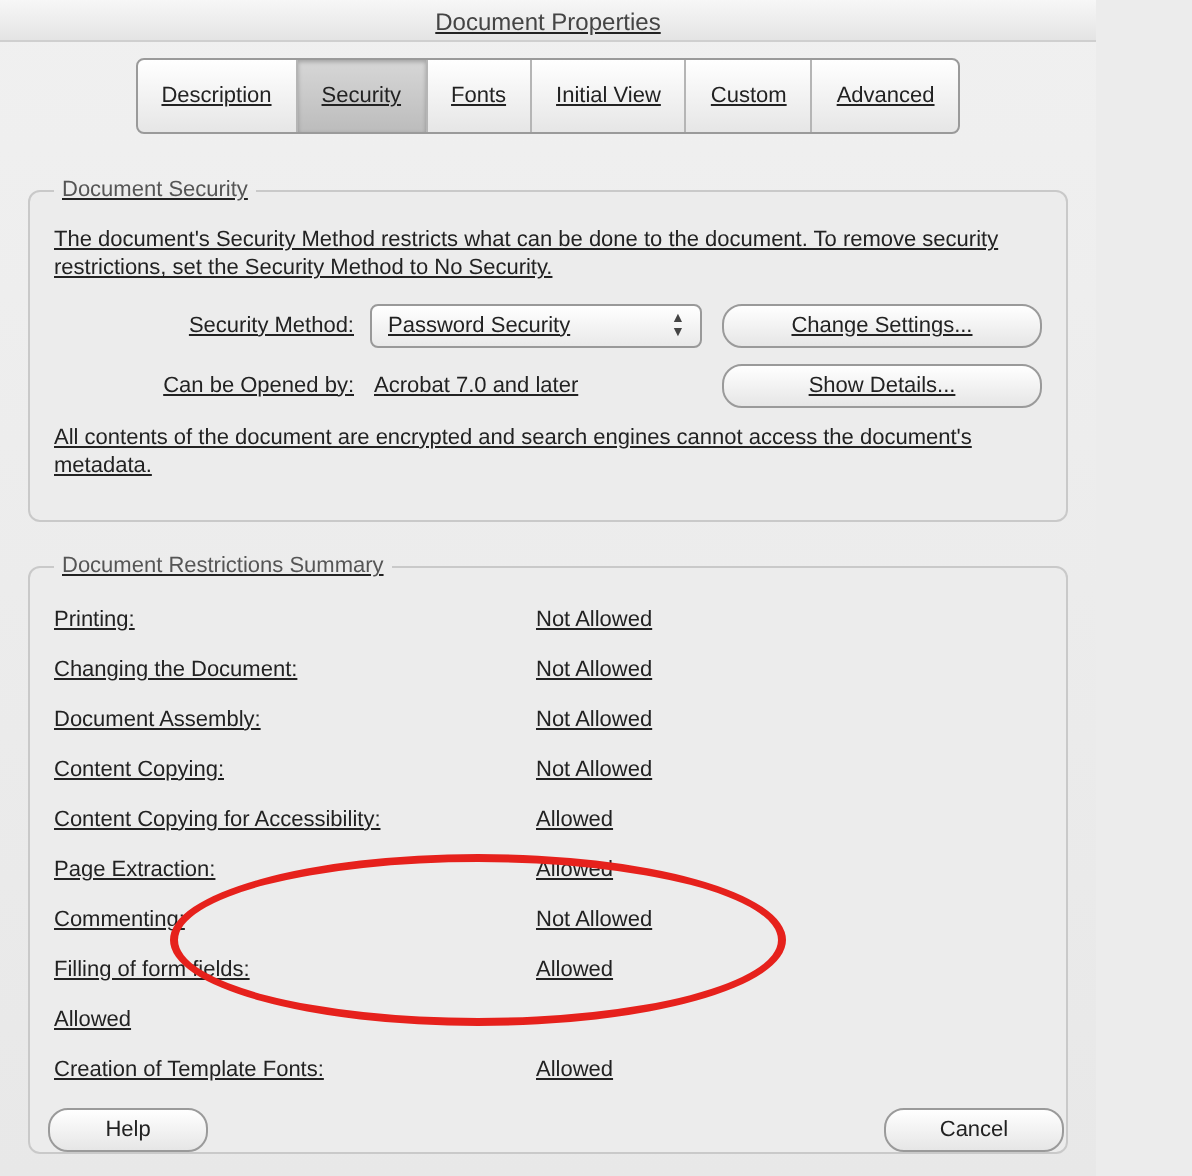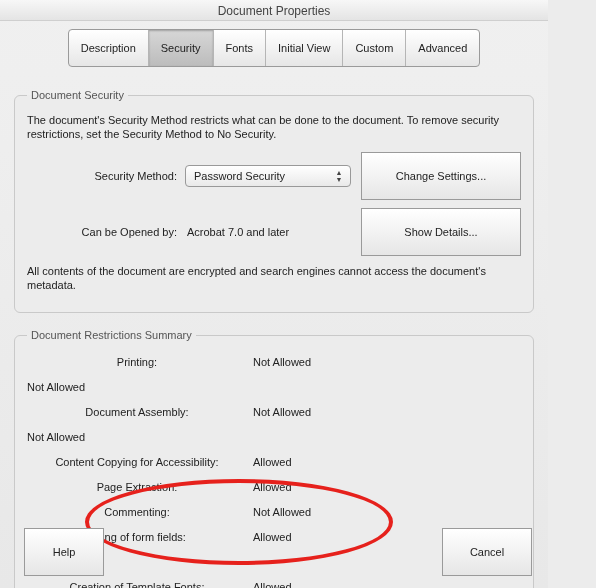--- a/index.html
+++ b/index.html
@@ -12,20 +12,21 @@
     background: #ececec;
     color: #222;
     overflow: hidden;
   }
   .window {
     width: 548px;
     height: 588px;
     background: linear-gradient(#f0f0f0,#e8e8e8);
     box-sizing: border-box;
     position: relative;
+    text-decoration: underline;
   }
   .titlebar {
     height: 20px;
     line-height: 22px;
     text-align: center;
     font-size: 12px;
     color: #444;
     background: linear-gradient(#f7f7f7,#e4e4e4);
     border-bottom: 1px solid #cfcfcf;
   }
@@ -106,23 +107,23 @@
     display: flex;
     flex-direction: column;
     align-items: center;
     justify-content: center;
     font-size: 7px;
     line-height: 7px;
     color: #444;
   }
   .btn {
     height: 20px;
-    padding: 13px 14px;
+    padding: 0 14px;
     border: 1px solid #9a9a9a;
-    border-radius: 0;
+    border-radius: 10px;
     background: linear-gradient(#ffffff,#e6e6e6);
     font-size: 11px;
     display: inline-flex;
     align-items: center;
     justify-content: center;
     cursor: default;
     white-space: nowrap;
   }
   .btn.wide { min-width: 130px; }
   .val { flex: 1; padding-left: 2px; }
@@ -130,22 +131,22 @@
     position: relative;
     padding-top: 6px;
   }
   .rest-row {
     display: flex;
     align-items: center;
     height: 25px;
   }
   .rest-row .rlbl {
     width: 220px;
-    text-align: center;
-    padding-right: 6px;
+    text-align: left;
+    padding-right: 21px;
   }
   .rest-row .rval {
     width: 120px;
     text-align: left;
   }
   .annotation-ellipse {
     position: absolute;
     border: 4px solid #e6211c;
     border-radius: 50%;
     pointer-events: none;
@@ -206,27 +207,29 @@
     </fieldset>
 
     <fieldset class="group restrictions" style="height:280px;">
       <legend>Document Restrictions Summary</legend>
       <div id="restrictions-list">
           <div class="rest-row">
             <div class="rlbl">Printing:</div>
             <div class="rval">Not Allowed</div>
           </div>
           <div class="rest-row">
+            <div class="rlbl">Changing the Document:</div>
             <div class="rval">Not Allowed</div>
           </div>
           <div class="rest-row">
             <div class="rlbl">Document Assembly:</div>
             <div class="rval">Not Allowed</div>
           </div>
           <div class="rest-row">
+            <div class="rlbl">Content Copying:</div>
             <div class="rval">Not Allowed</div>
           </div>
           <div class="rest-row">
             <div class="rlbl">Content Copying for Accessibility:</div>
             <div class="rval">Allowed</div>
           </div>
           <div class="rest-row">
             <div class="rlbl">Page Extraction:</div>
             <div class="rval">Allowed</div>
           </div>

